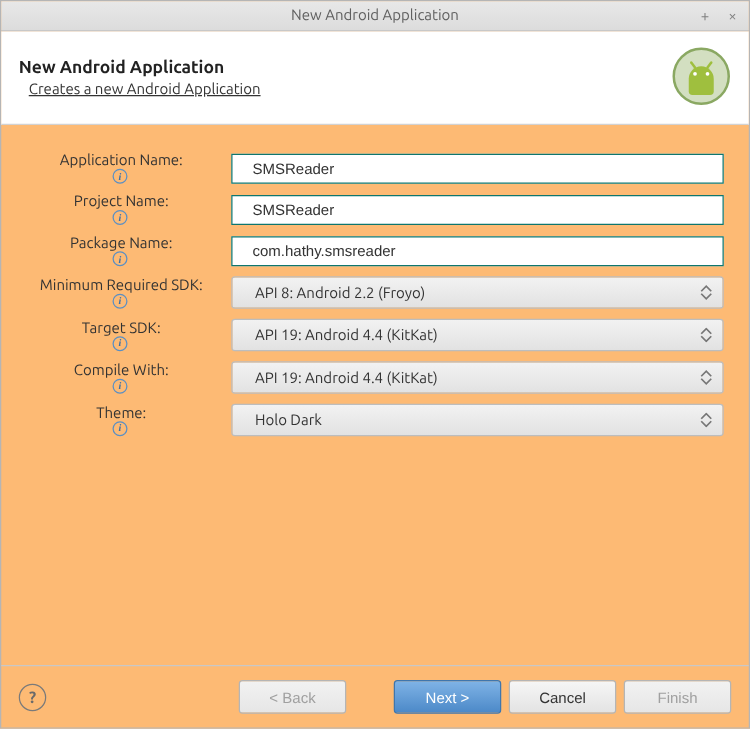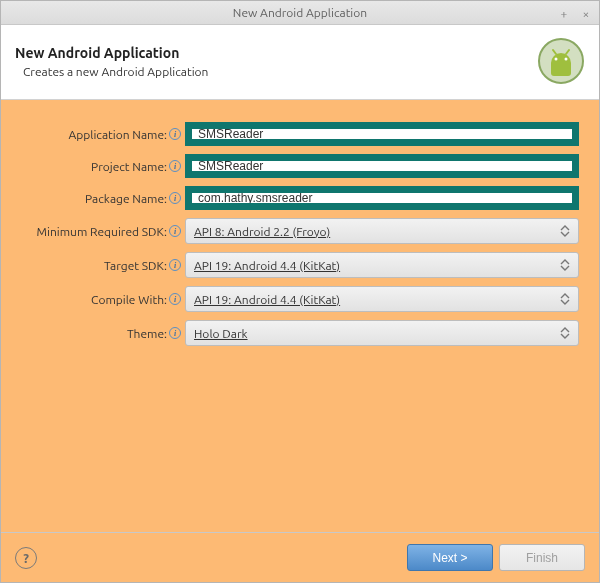--- a/index.html
+++ b/index.html
@@ -56,20 +56,21 @@
   .banner h1 {
     font-size: 14px;
     font-weight: bold;
     color: #222;
     margin-bottom: 4px;
   }
   .banner p {
     font-size: 12px;
     color: #333;
     padding-left: 8px;
+    text-decoration: underline;
   }
   .banner-icon {
     width: 48px;
     height: 48px;
     flex-shrink: 0;
   }
   .form-area {
     flex: 1;
     padding: 22px 20px 0 8px;
   }
@@ -81,20 +82,21 @@
   .row.gap-before { margin-top: 2px; }
   .label-cell {
     width: 176px;
     text-align: right;
     padding-right: 0;
     color: #333;
     font-size: 12px;
     display: flex;
     justify-content: flex-end;
     align-items: center;
+    flex-direction: column;
   }
   .info-icon {
     display: inline-flex;
     width: 12px;
     height: 12px;
     border-radius: 50%;
     border: 1px solid #5a8fc4;
     color: #3b6fa5;
     align-items: center;
     justify-content: center;
@@ -102,40 +104,39 @@
     font-weight: bold;
     font-family: Georgia, serif;
     font-style: italic;
     margin-left: 2px;
     margin-right: 4px;
   }
   .input-cell { flex: 1; }
   input[type=text] {
     width: 100%;
     height: 24px;
-    border: 7px solid #0f766e;
+    border: 1px solid #0f766e;
     background: #fff;
-    padding: 2px 6px;
+    padding: 2px 16px;
     font-size: 12px;
     color: #333;
     outline: none;
   }
   .combo {
     width: 100%;
     height: 26px;
     border: 1px solid #bdbdbd;
     background: linear-gradient(#f2f2f2, #e2e2e2);
     border-radius: 3px;
     display: flex;
     align-items: center;
-    padding: 0 8px;
+    padding: 0 18px;
     font-size: 12px;
     color: #333;
     position: relative;
-    text-decoration: underline;
   }
   .combo .spin {
     position: absolute;
     right: 4px;
     top: 2px;
     bottom: 2px;
     width: 14px;
     display: flex;
     flex-direction: column;
     justify-content: center;
@@ -324,17 +325,19 @@
           </div>
         </div>
       </div>
     </div>
 
   </div>
 
   <div class="button-bar">
     <div class="help-icon">?</div>
     <div class="spacer"></div>
+    <button disabled="">&lt; Back</button>
     <button class="primary">Next &gt;</button>
+    <button>Cancel</button>
     <button disabled="">Finish</button>
   </div>
 
 </div>
 
 </body></html>

